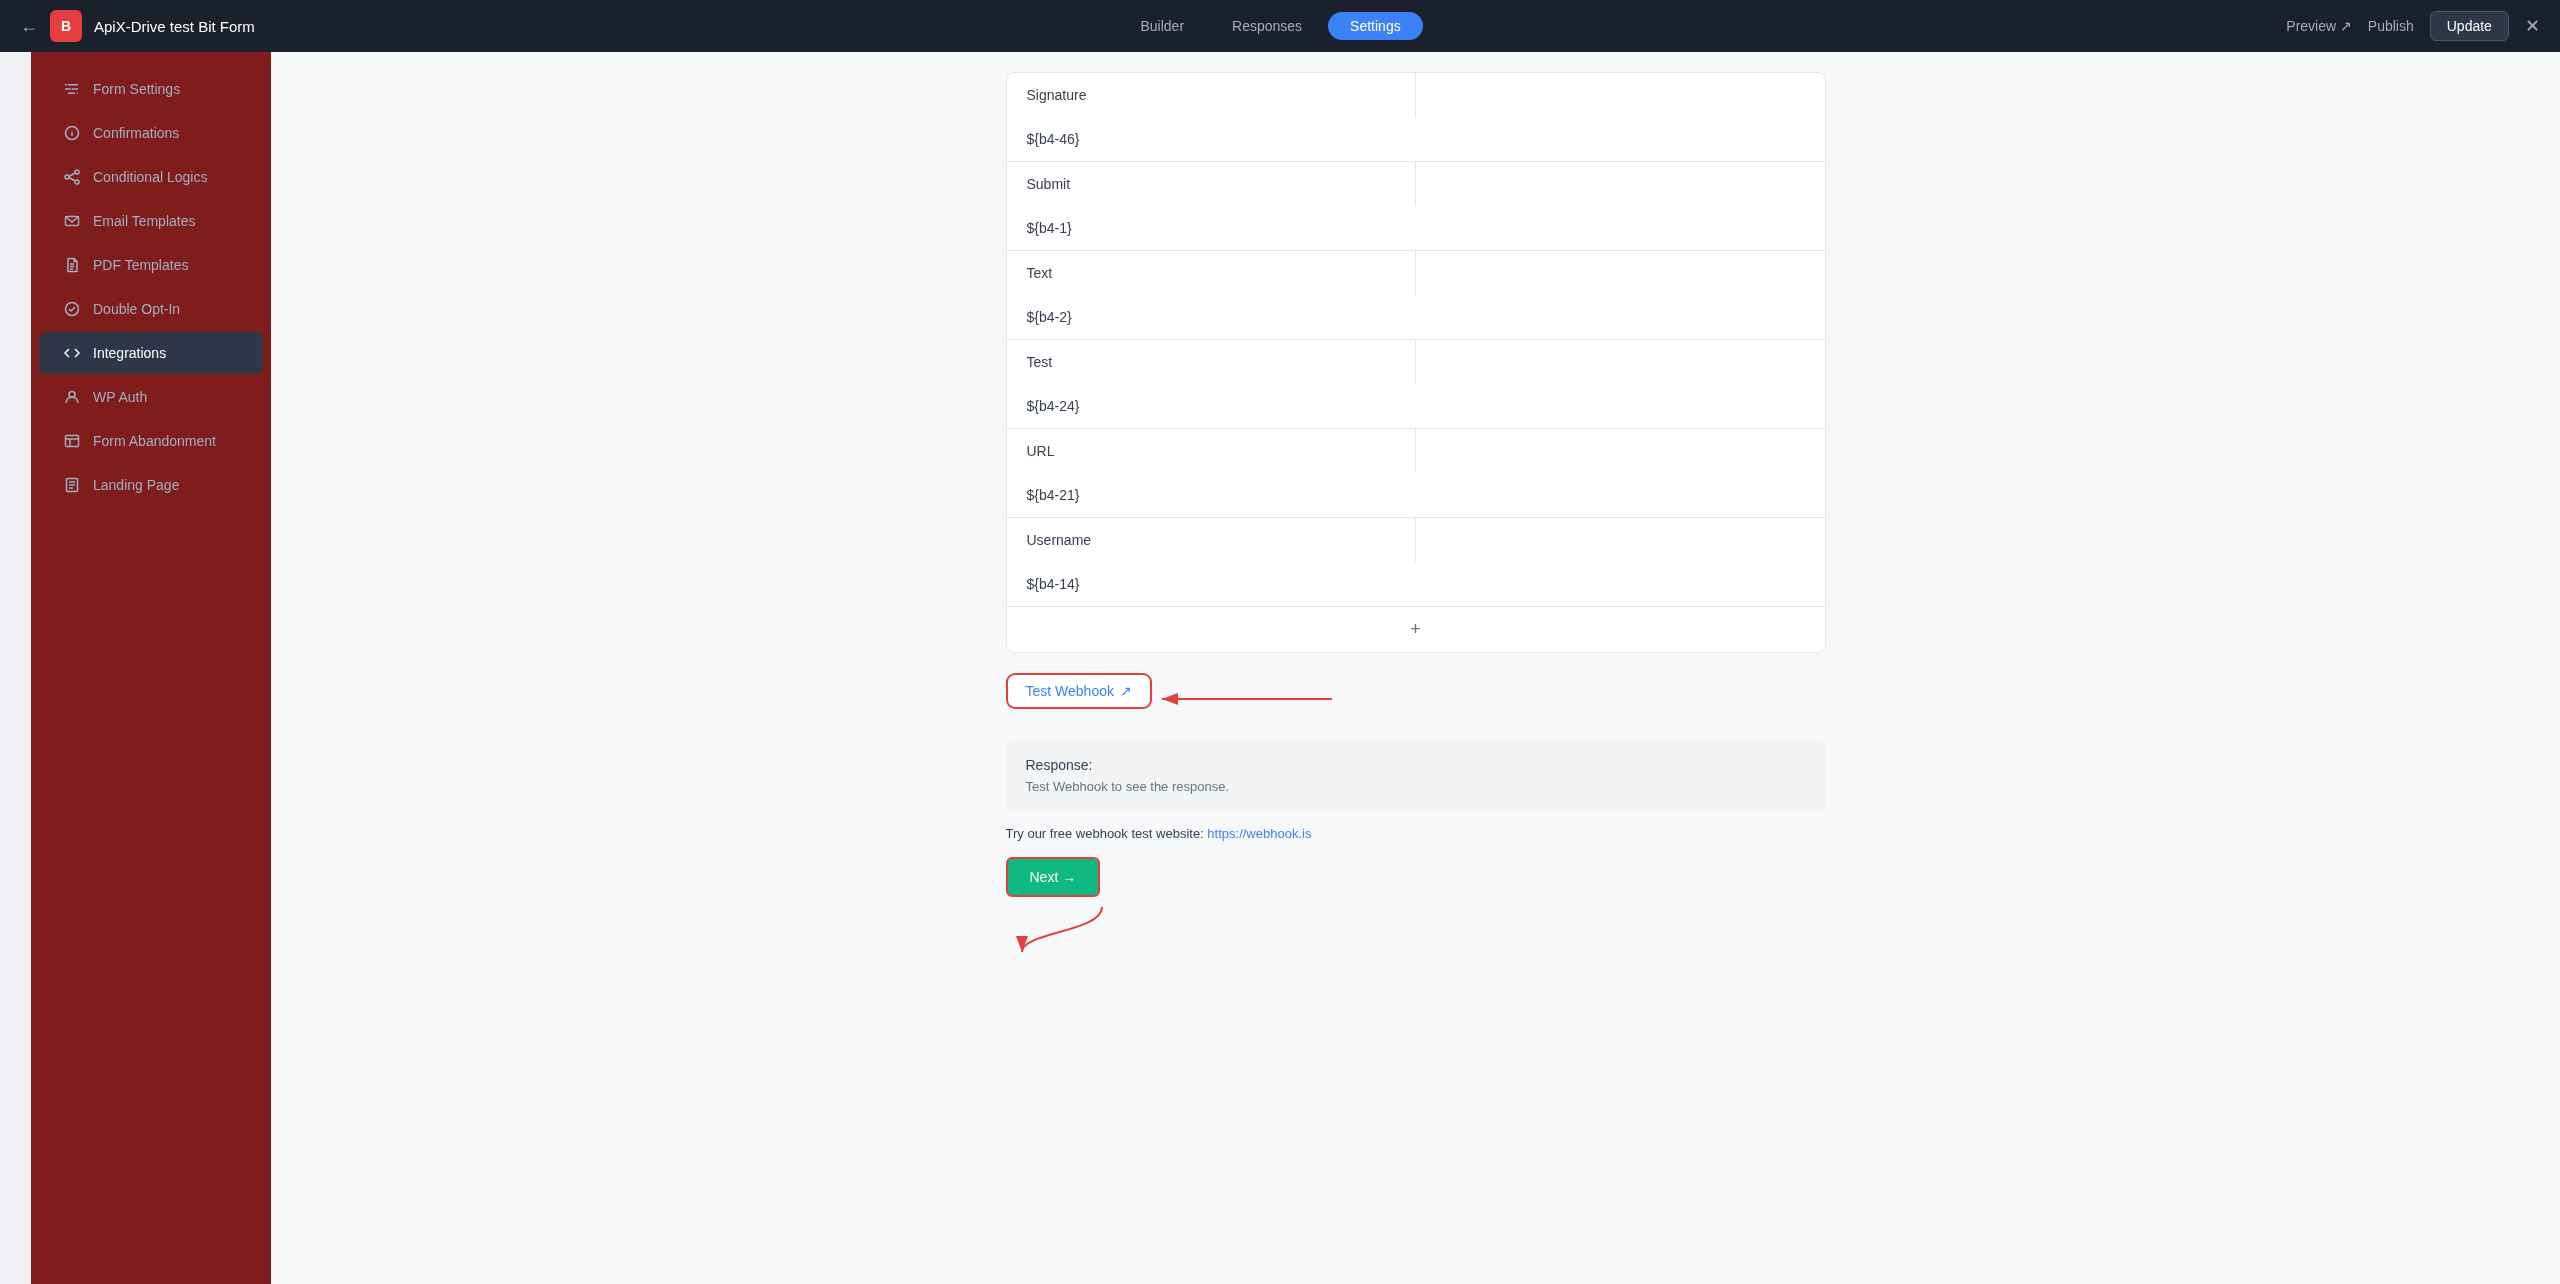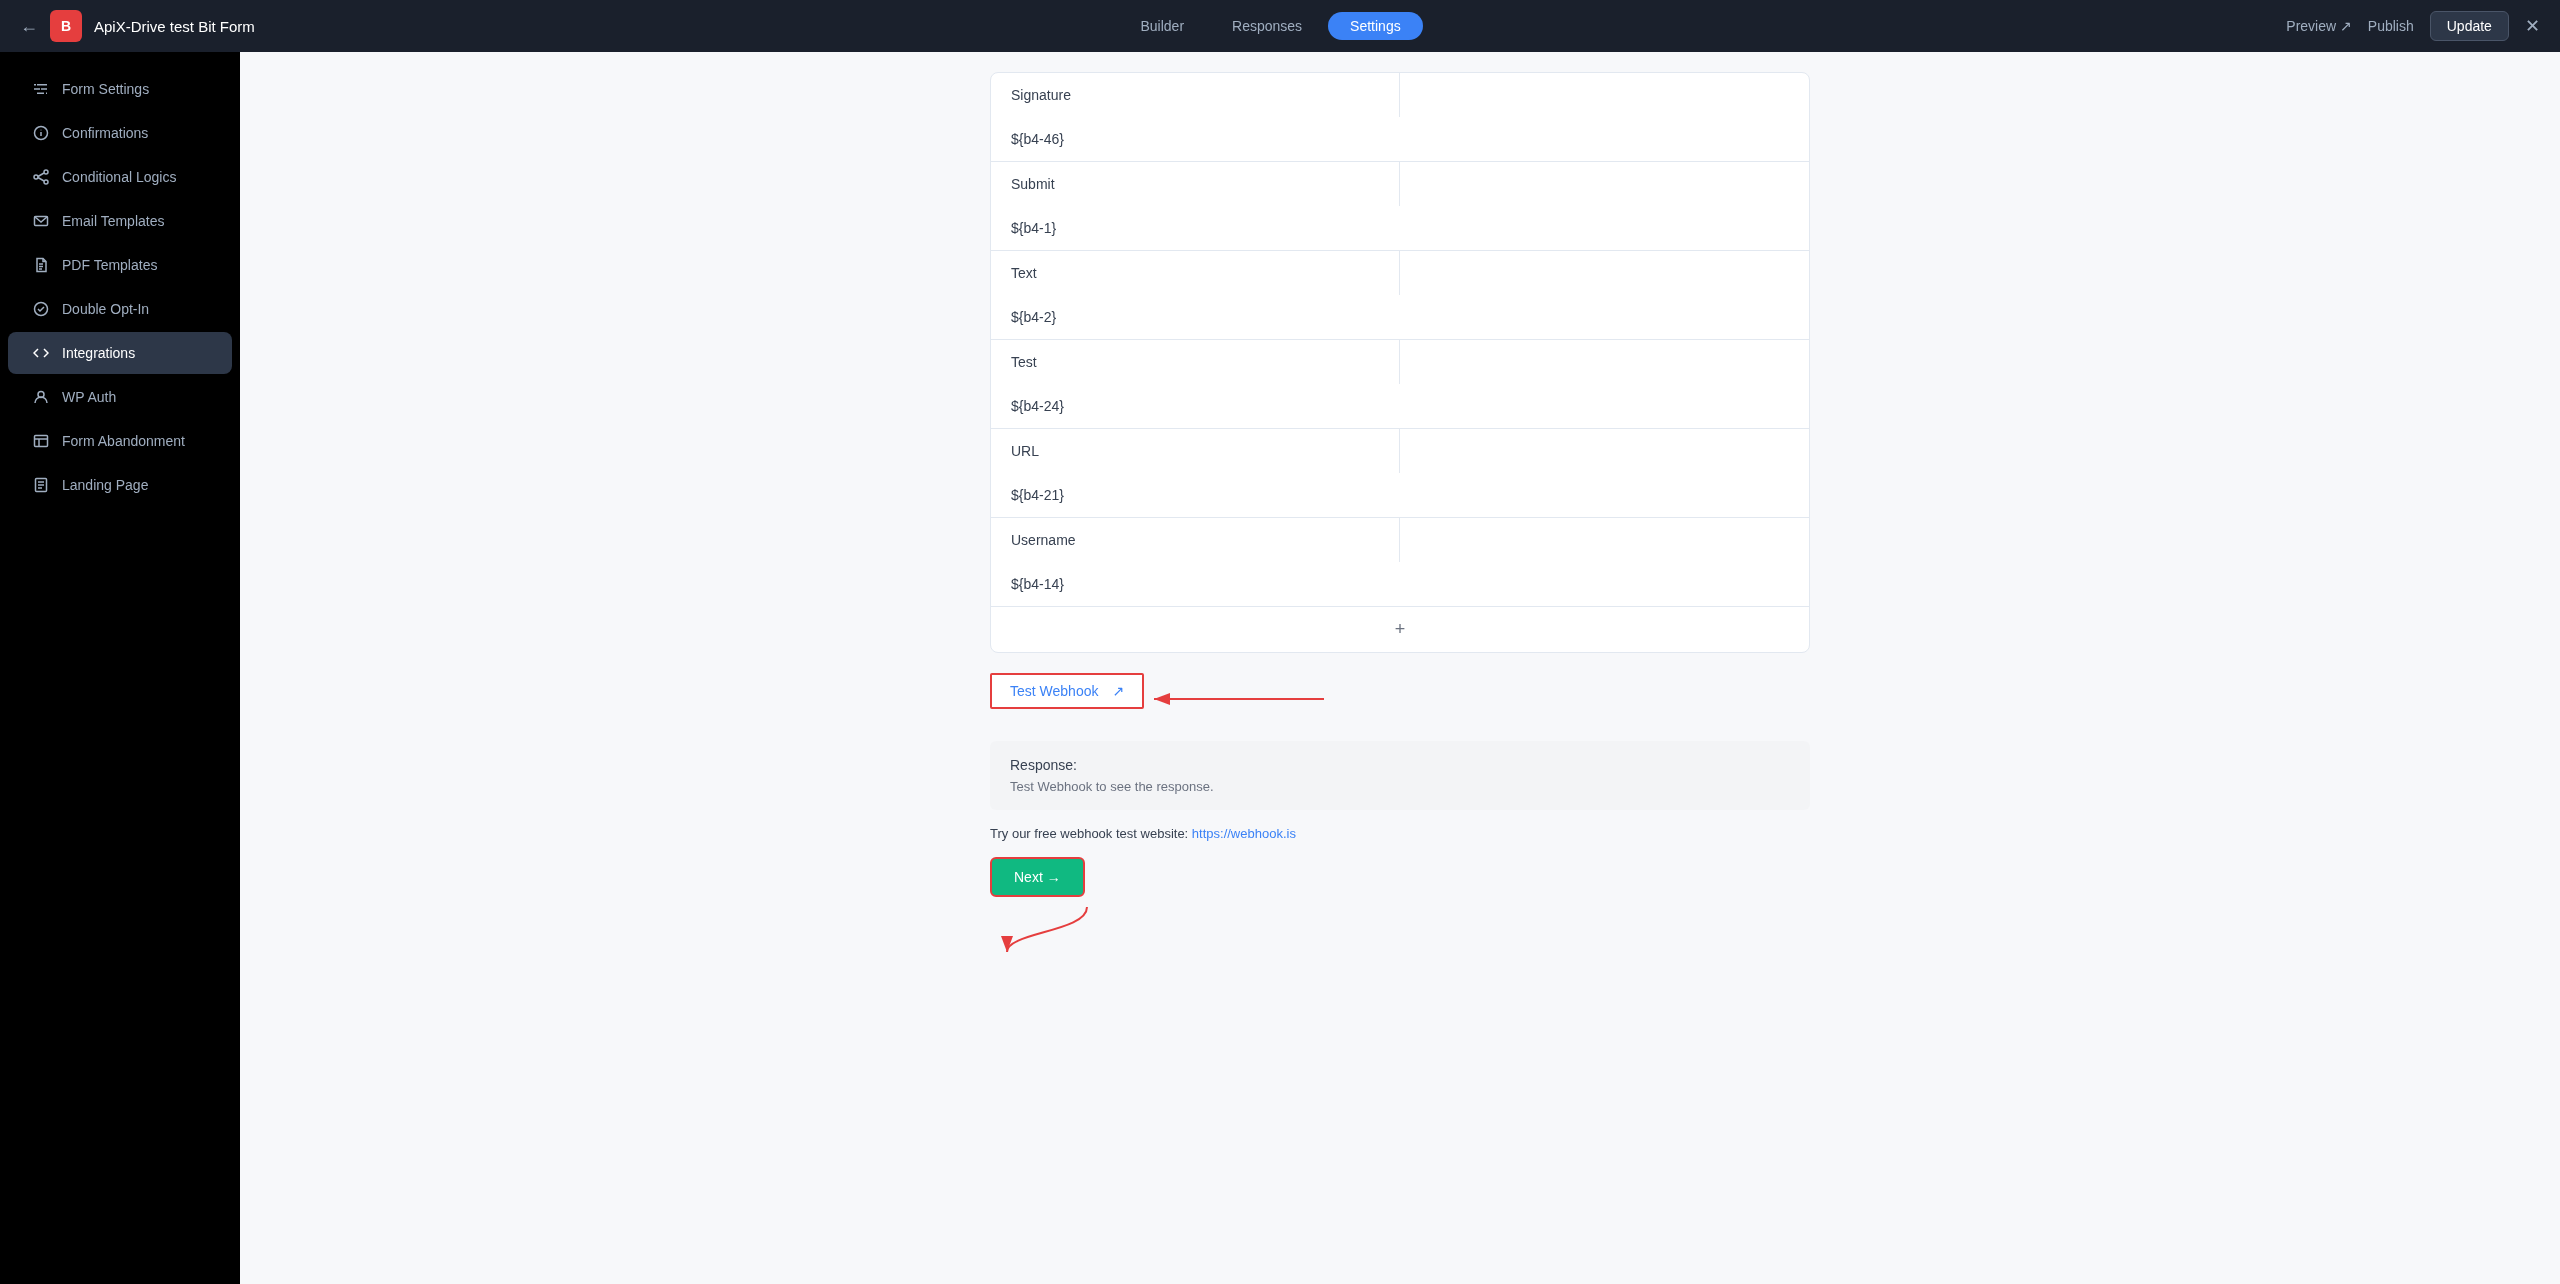--- a/index.html
+++ b/index.html
@@ -50,26 +50,27 @@
       cursor: pointer;
     }
     .close-btn { color: #a0aec0; font-size: 18px; cursor: pointer; }
 
     
     .main { display: flex; flex: 1; overflow: hidden; }
 
     
     .sidebar {
       width: 240px;
-      background: #000000;
+      background: #7f1d1d;
       padding: 16px 0;
       flex-shrink: 0;
       display: flex;
       flex-direction: column;
       gap: 2px;
+      margin-left: 31px;
     }
     .sidebar-item {
       display: flex;
       align-items: center;
       gap: 12px;
       padding: 12px 24px;
       color: #a0aec0;
       font-size: 14px;
       cursor: pointer;
       border-radius: 8px;
@@ -129,28 +130,28 @@
       cursor: pointer;
       color: #6b7280;
       font-size: 18px;
     }
 
     
     .test-webhook-btn {
       border: 2px solid #e53e3e;
       color: #3b82f6;
       background: white;
-      border-radius: 2px;
+      border-radius: 9px;
       padding: 8px 18px;
       font-size: 14px;
       font-weight: 500;
       cursor: pointer;
       display: inline-flex;
       align-items: flex-start;
-      gap: 14px;
+      gap: 6px;
       margin-bottom: 16px;
     }
 
     
     .response-box {
       background: #f3f4f6;
       border-radius: 6px;
       padding: 16px 20px;
       margin-bottom: 16px;
     }

